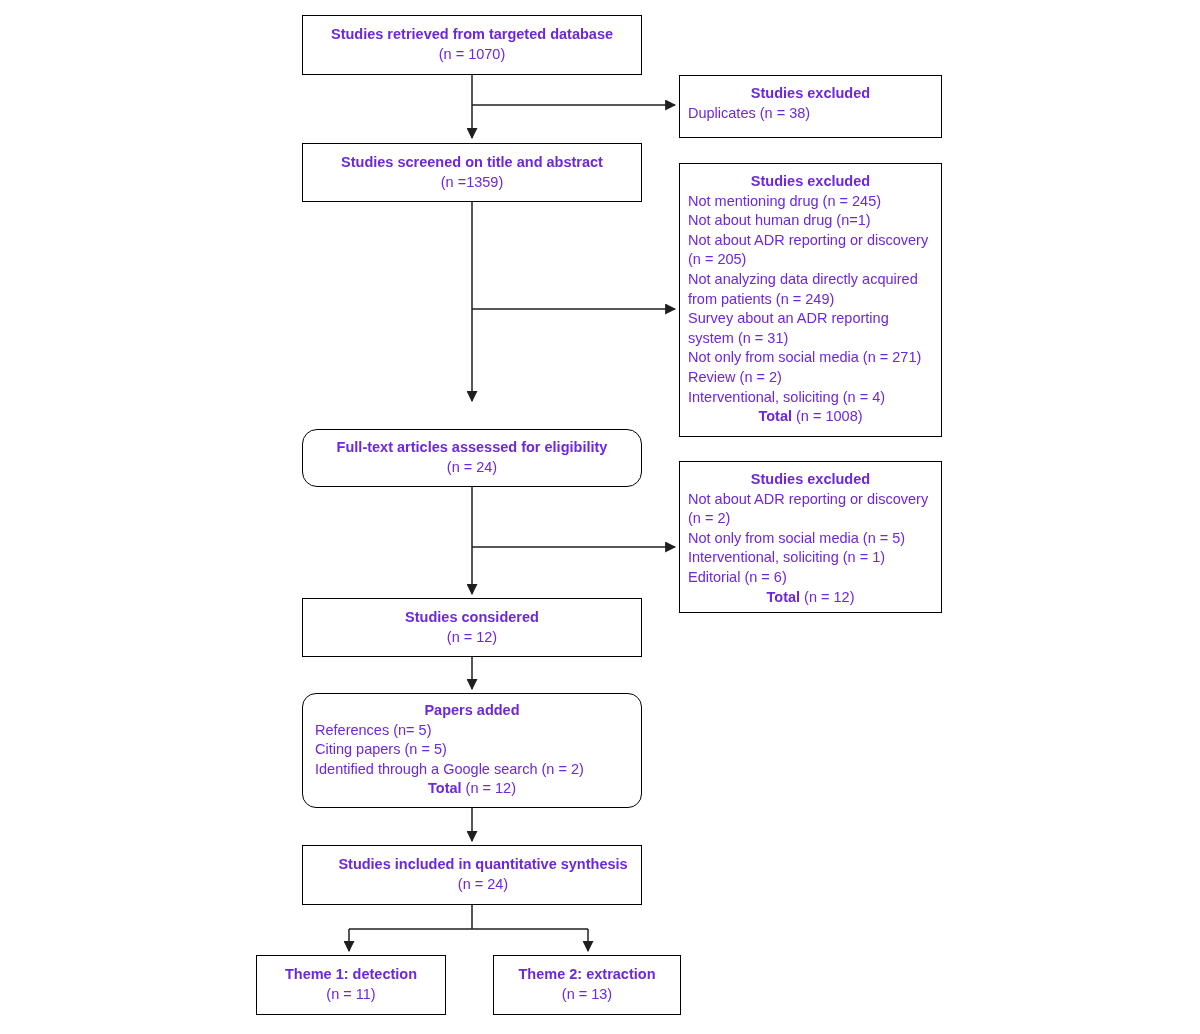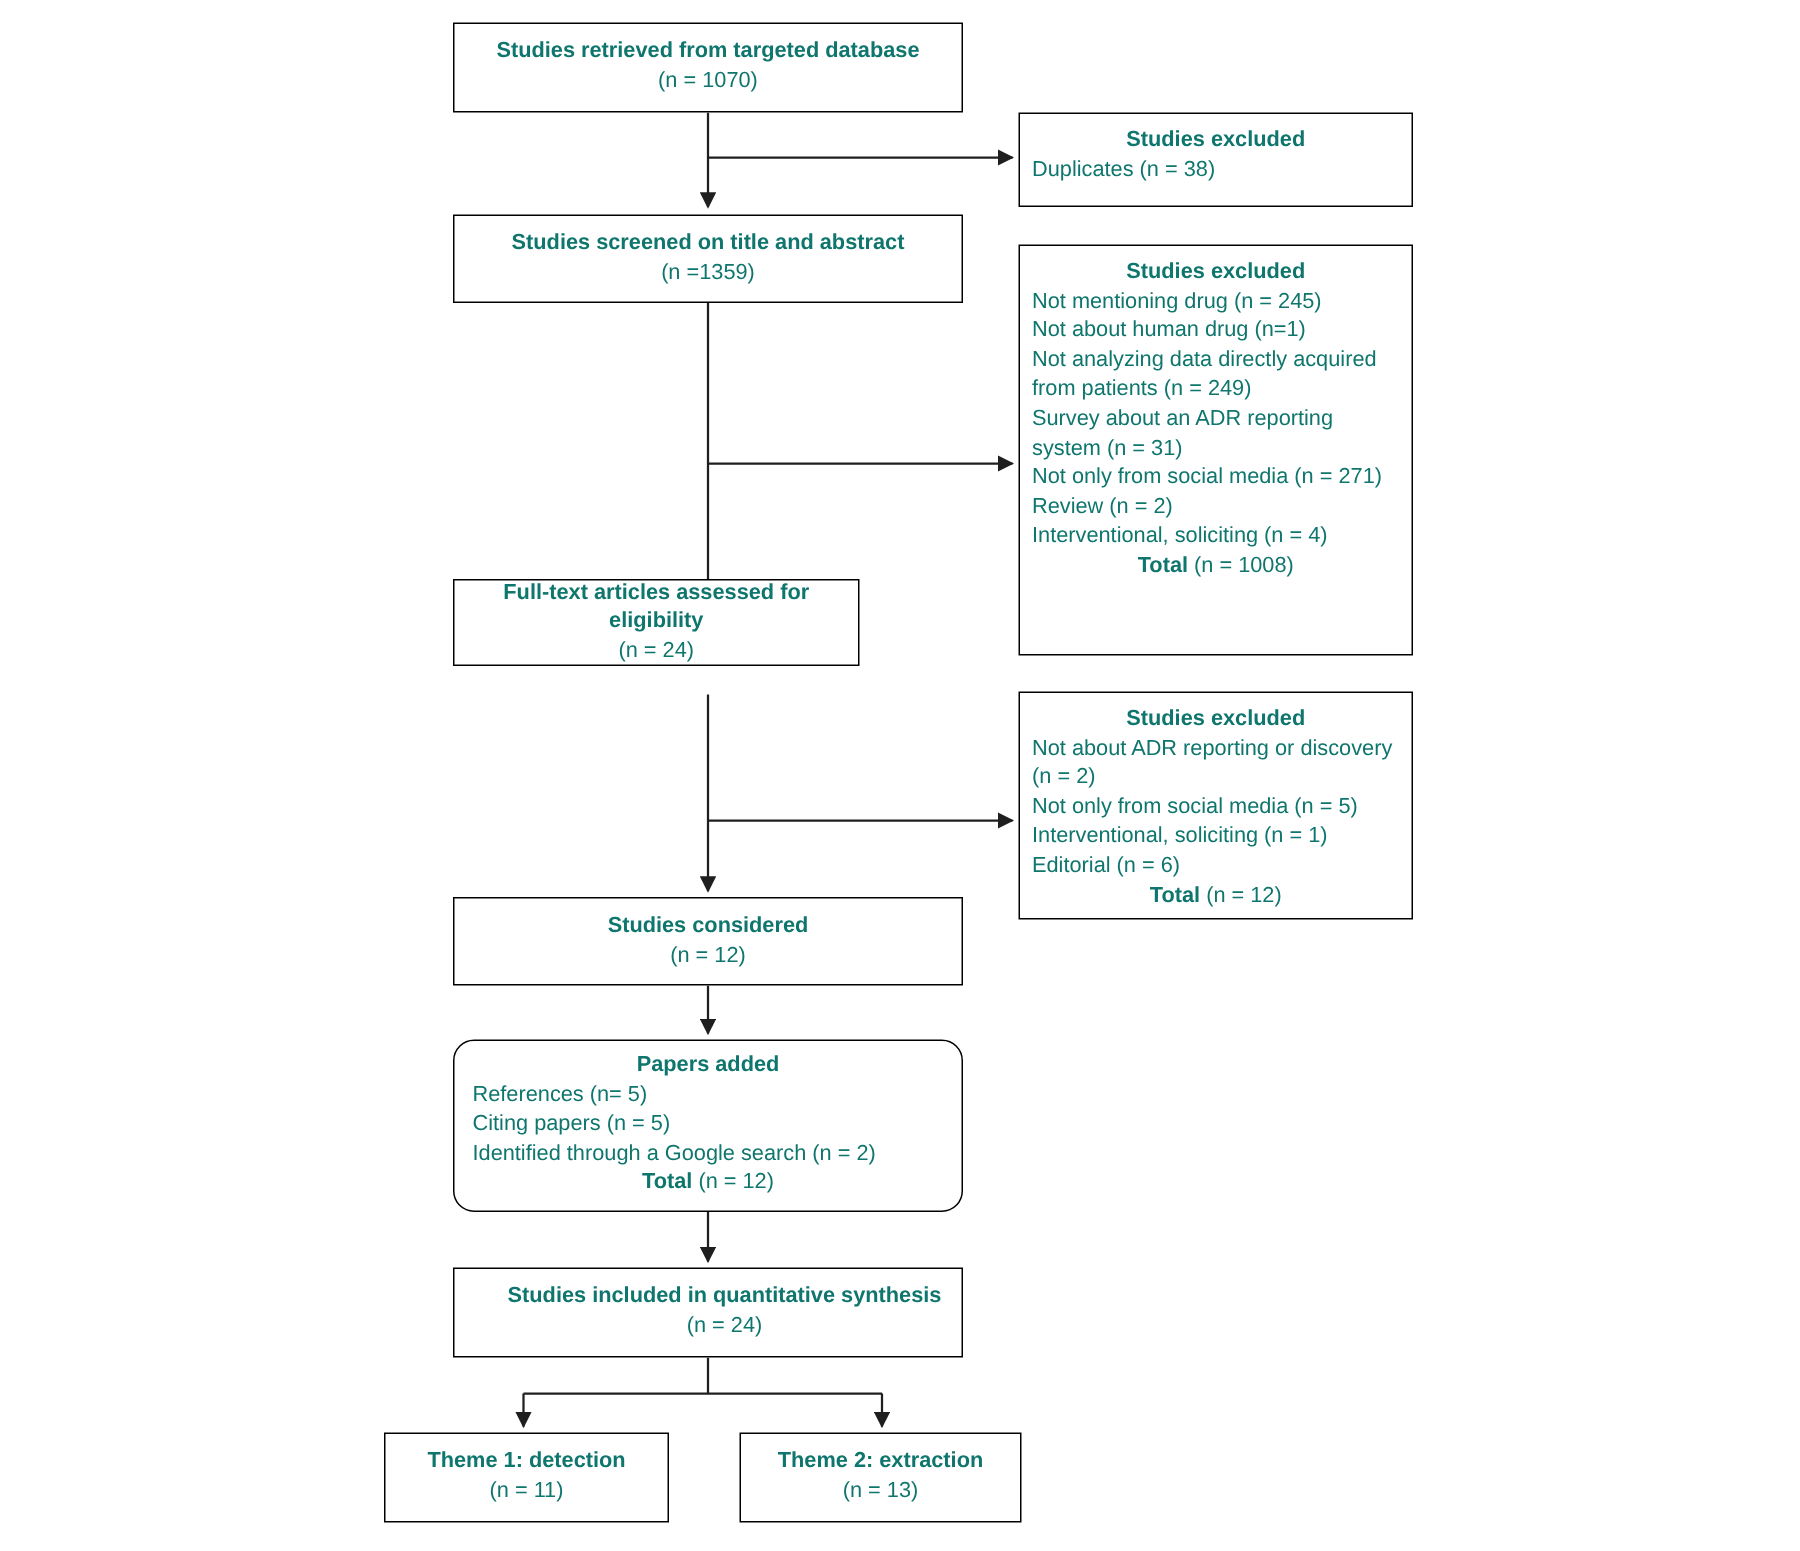--- a/index.html
+++ b/index.html
@@ -7,21 +7,21 @@
     margin: 0;
     padding: 0;
     background: #ffffff;
   }
   .canvas {
     position: relative;
     width: 1200px;
     height: 1034px;
     background: #ffffff;
     font-family: "Liberation Sans", sans-serif;
-    color: #0f766e;
+    color: #6d28d9;
     overflow: hidden;
   }
   .connectors {
     position: absolute;
     left: 0;
     top: 0;
     width: 1200px;
     height: 1034px;
     pointer-events: none;
   }
@@ -105,31 +105,32 @@
 
   <div class="box centered" style="left:302px; top:143px; width:340px; height:59px;">
     <div class="btitle">Studies screened on title and abstract</div>
     <div class="bcount">(n =1359)</div>
   </div>
 
   <div class="box listing" style="left:679px; top:163px; width:263px; height:274px;">
     <div class="btitle">Studies excluded</div>
     <div class="reason">Not mentioning drug (n = 245)</div>
     <div class="reason">Not about human drug (n=1)</div>
+    <div class="reason">Not about ADR reporting or discovery (n = 205)</div>
     <div class="reason">Not analyzing data directly acquired from patients (n = 249)</div>
     <div class="reason">Survey about an ADR reporting system (n = 31)</div>
     <div class="reason">Not only from social media (n = 271)</div>
     <div class="reason">Review (n = 2)</div>
     <div class="reason">Interventional, soliciting (n = 4)</div>
     <div class="total-line">
       <span class="total-label">Total</span><span>(n = 1008)</span>
     </div>
   </div>
 
-  <div class="box centered" style="left:302px; top:386px; width:271px; height:58px;">
+  <div class="box centered" style="left:302px; top:429px; width:340px; height:58px;border-radius:15px;">
     <div class="btitle">Full-text articles assessed for eligibility</div>
     <div class="bcount">(n = 24)</div>
   </div>
 
   <div class="box listing" style="left:679px; top:461px; width:263px; height:152px;">
     <div class="btitle">Studies excluded</div>
     <div class="reason">Not about ADR reporting or discovery (n = 2)</div>
     <div class="reason">Not only from social media (n = 5)</div>
     <div class="reason">Interventional, soliciting (n = 1)</div>
     <div class="reason">Editorial (n = 6)</div>

